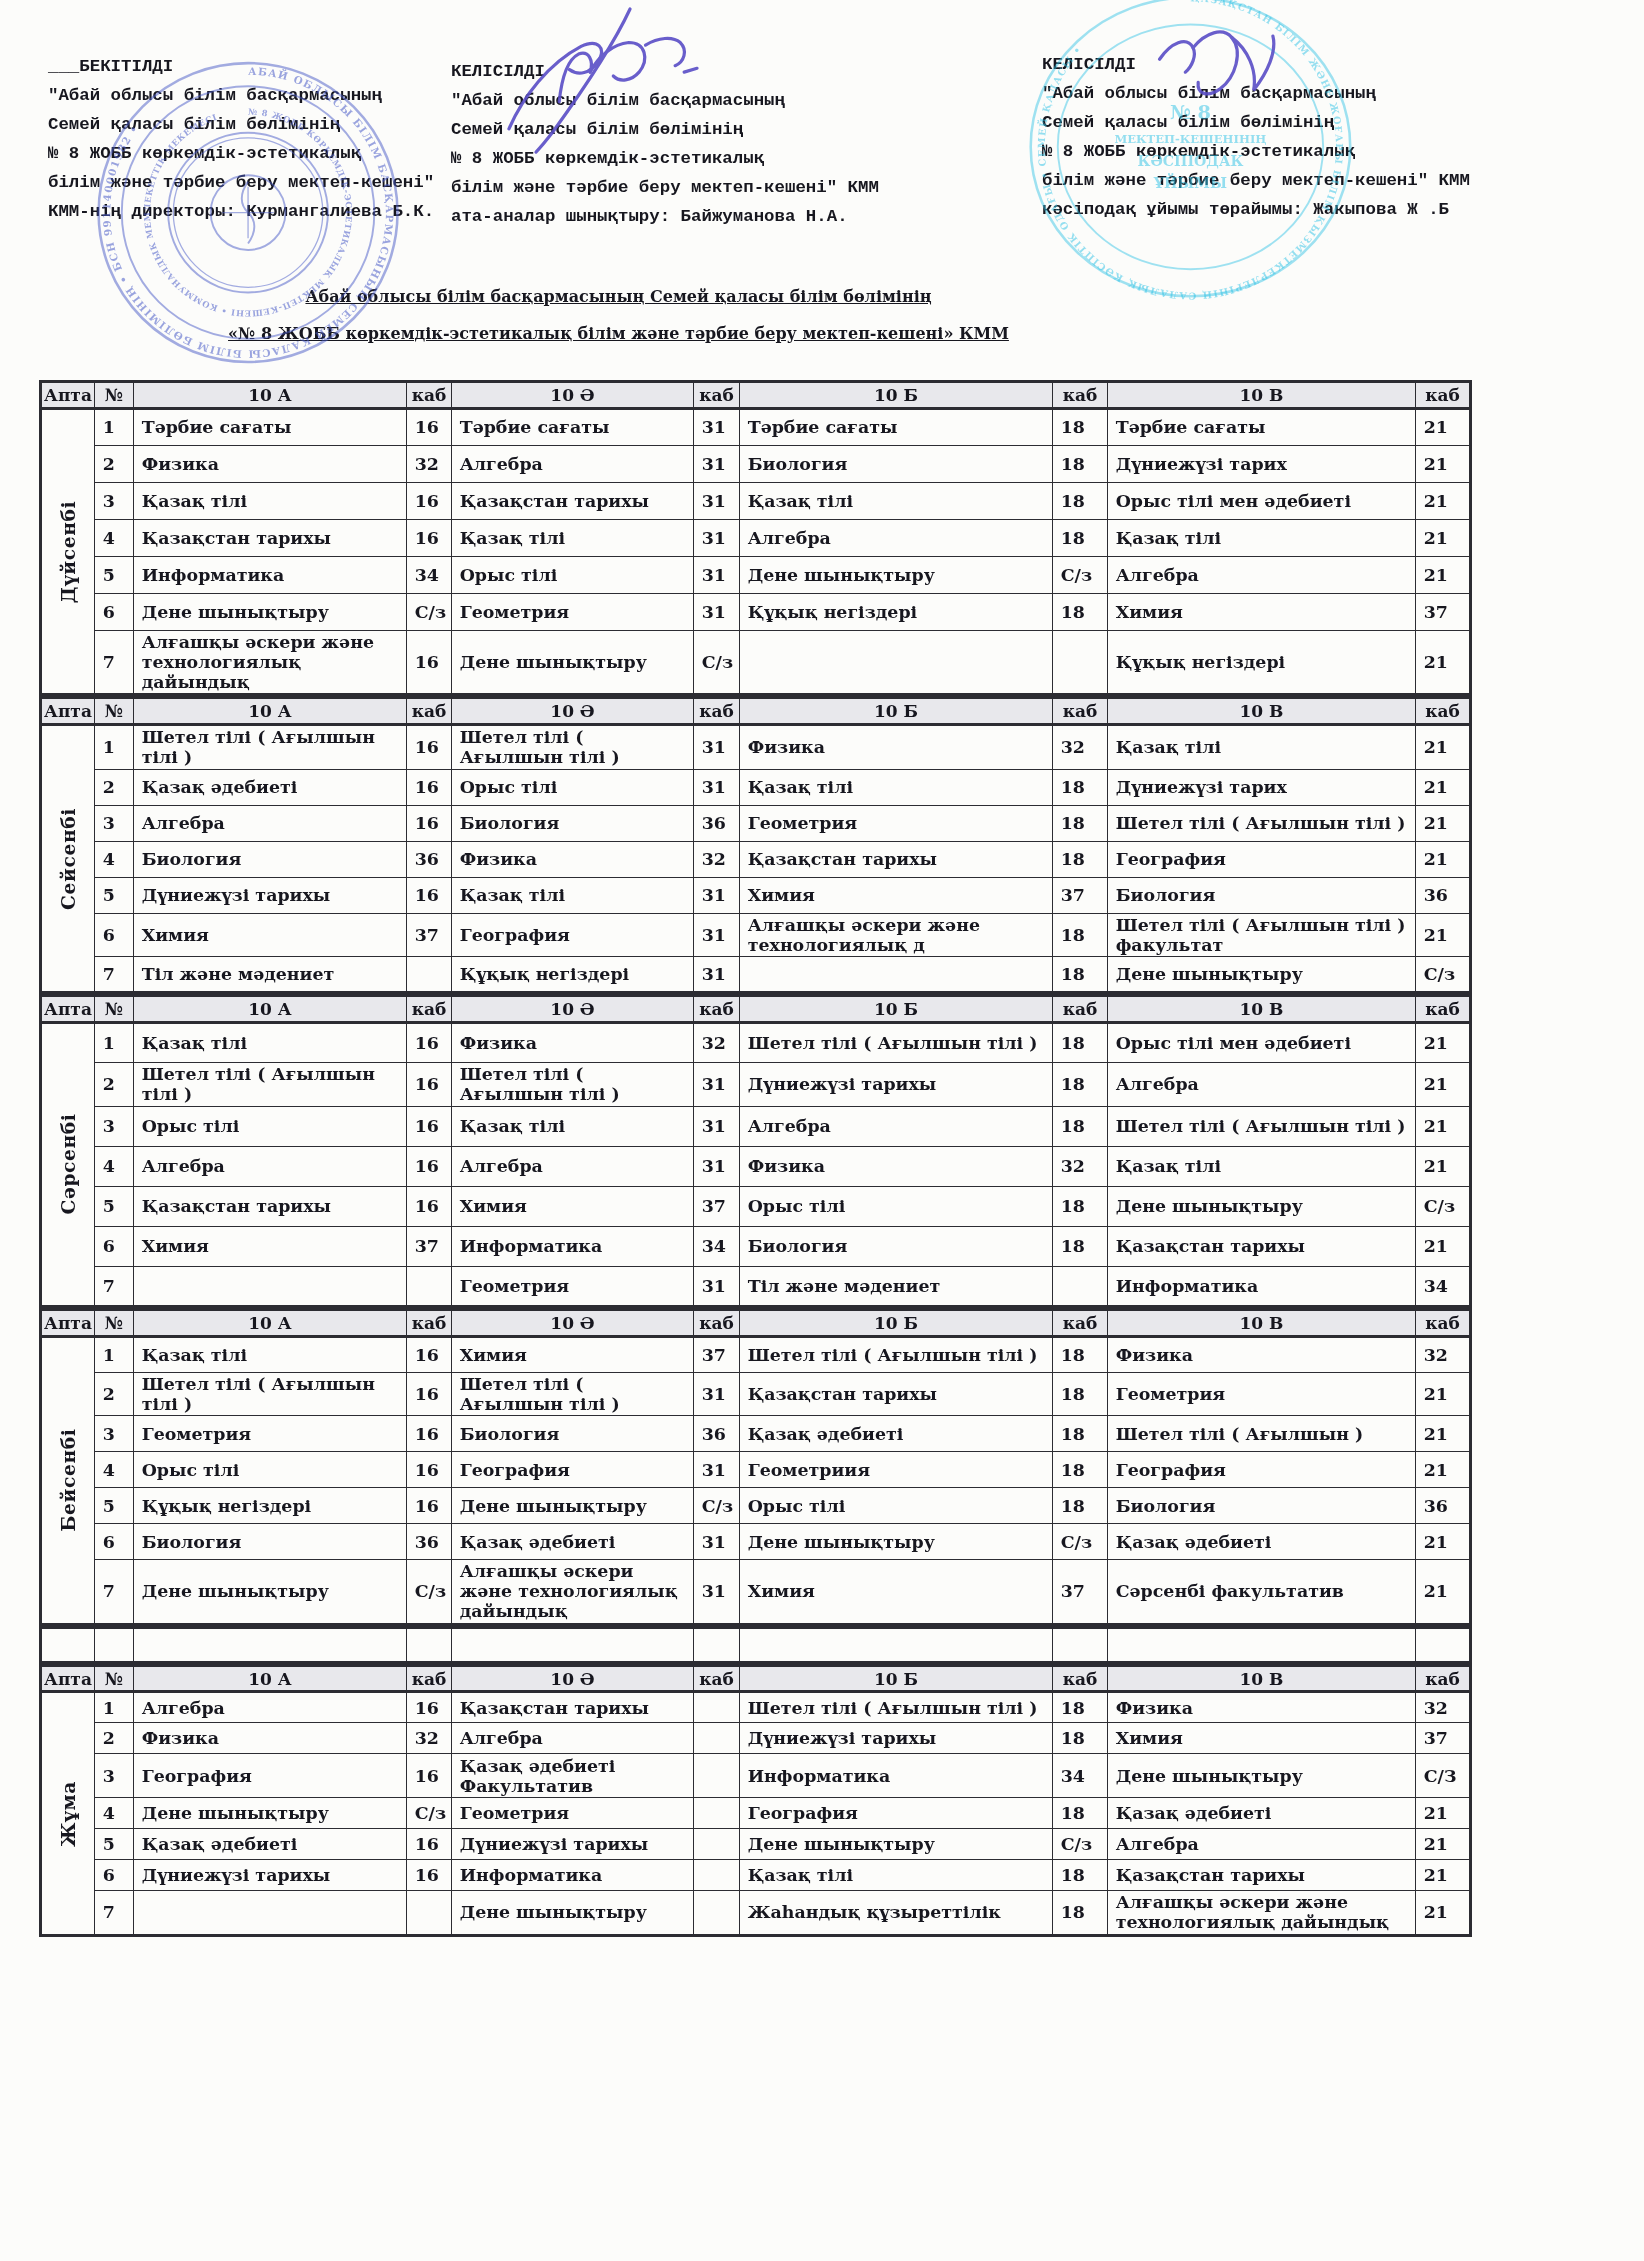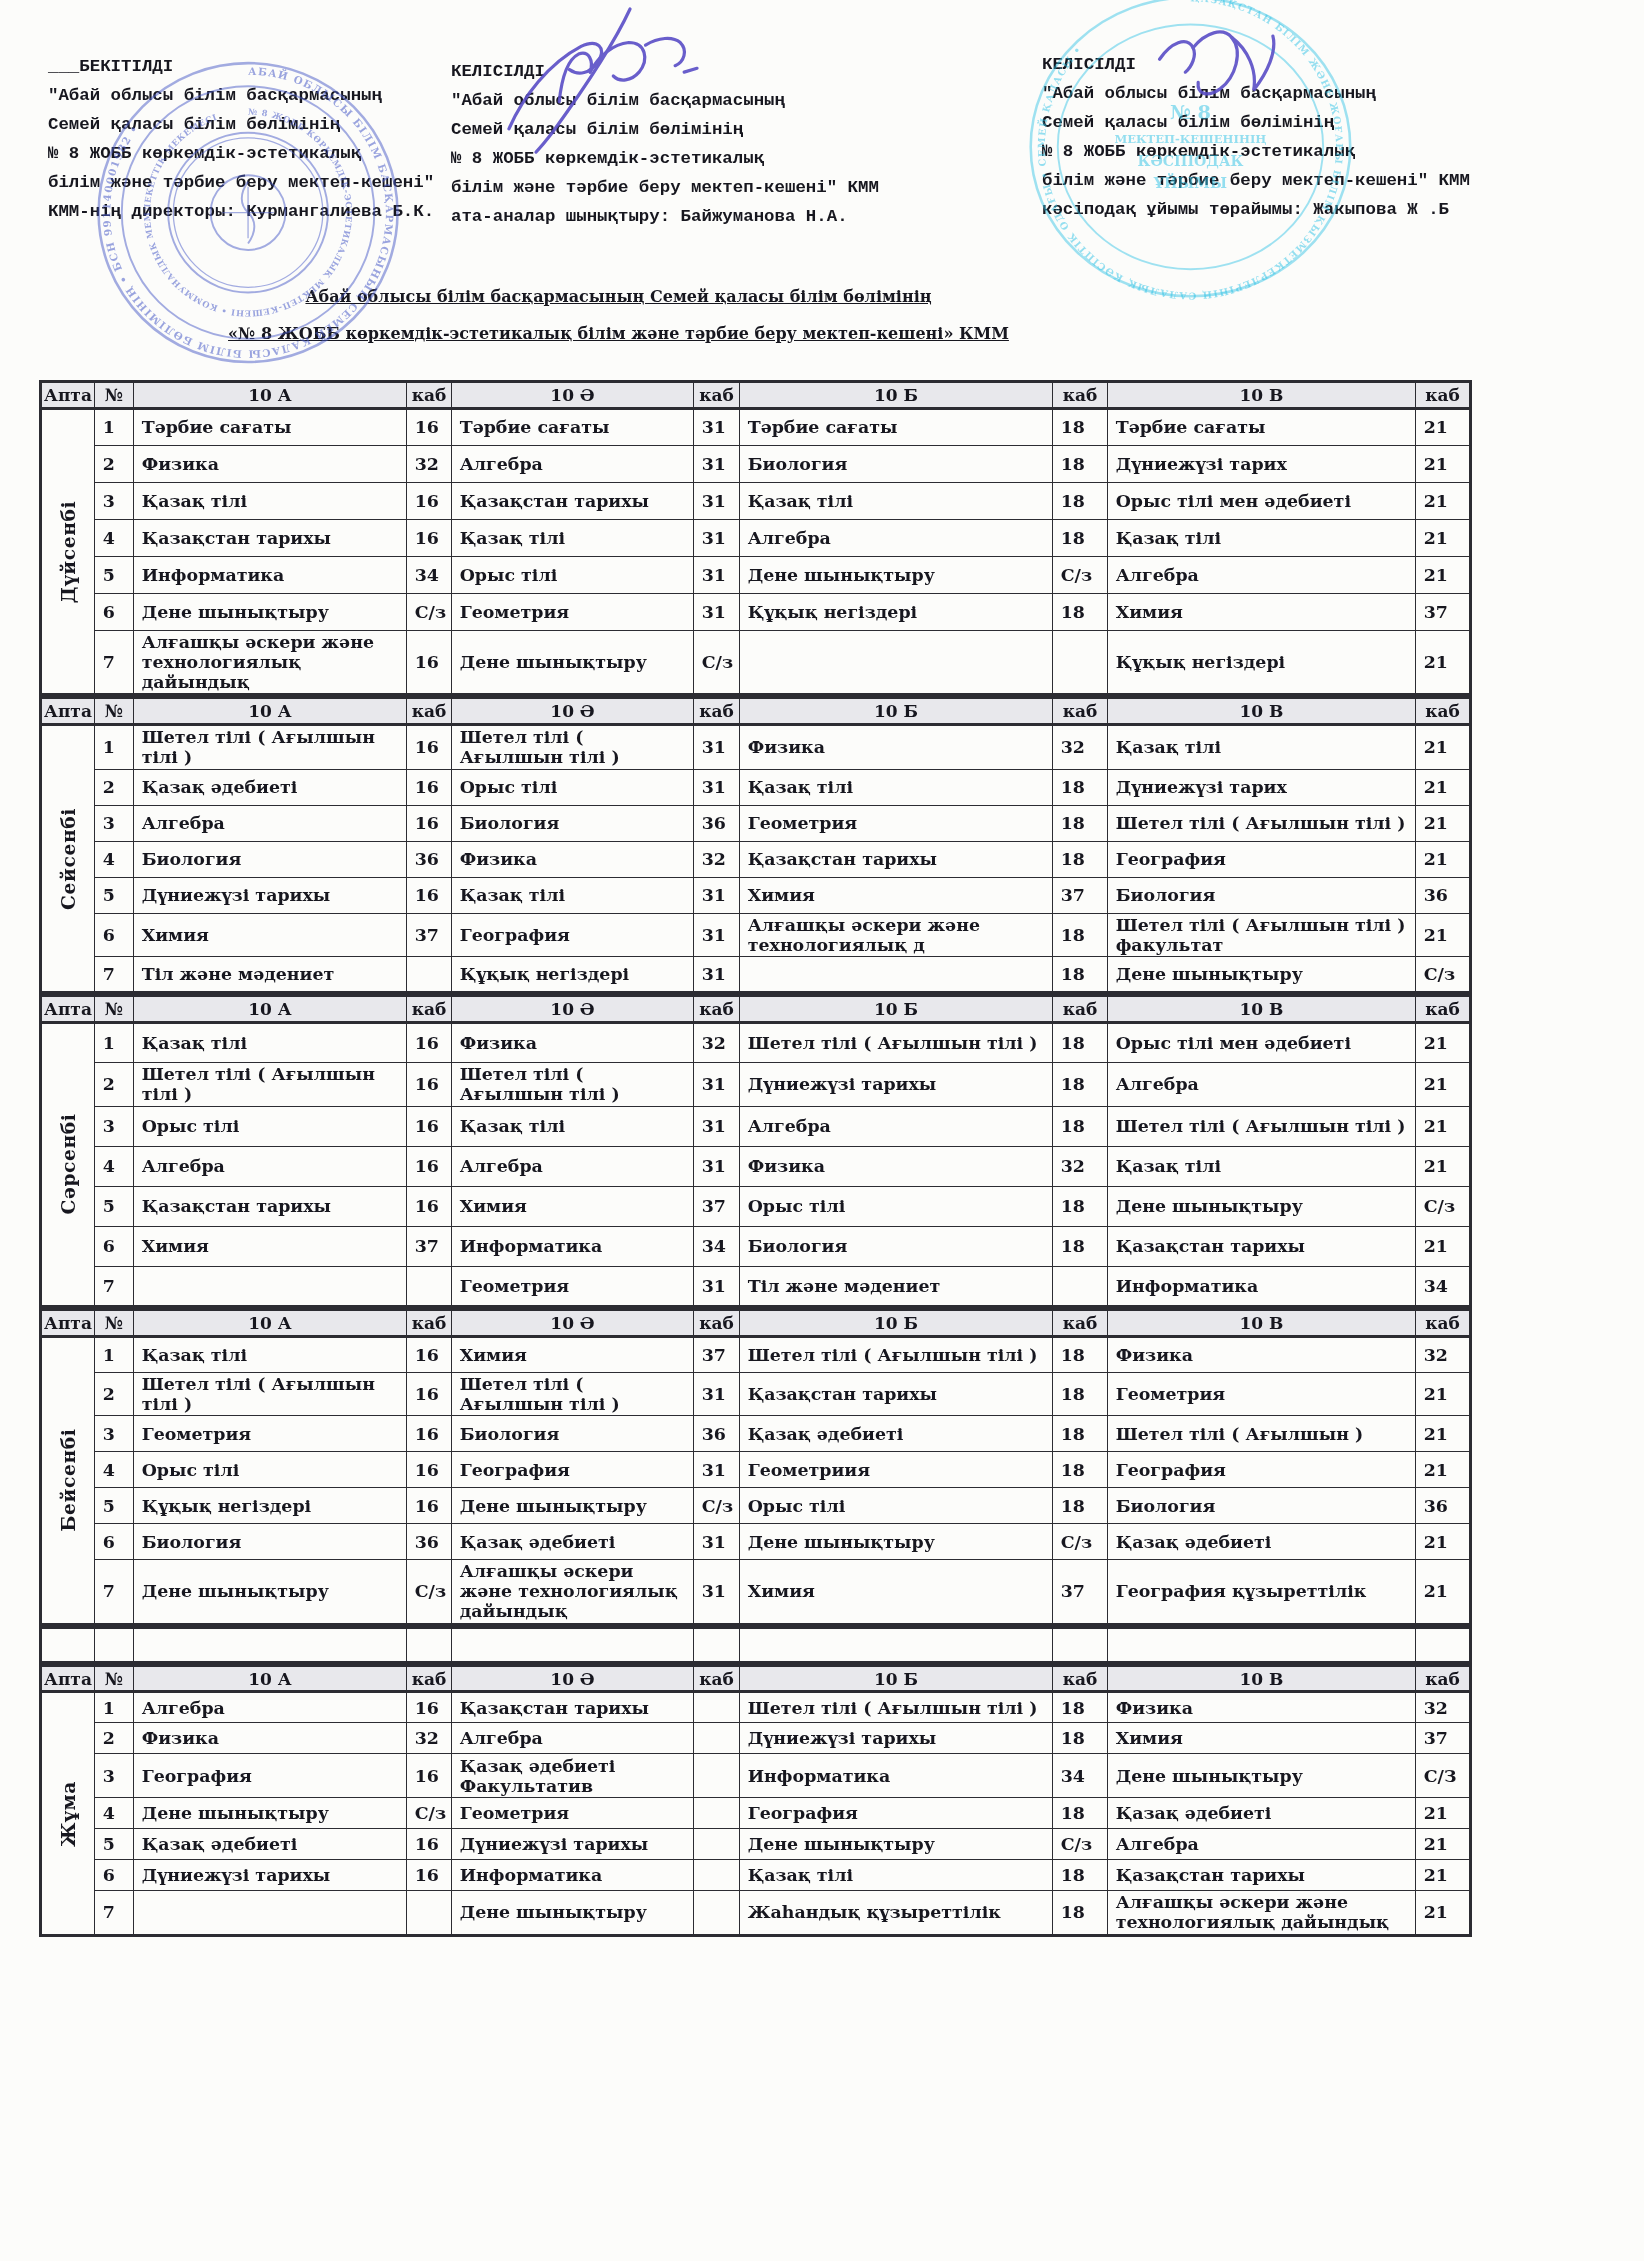--- a/index.html
+++ b/index.html
@@ -486,21 +486,21 @@
             <td class="kab">21</td>
           </tr>
           <tr style="height:36px">
             <td class="num">7</td>
             <td>Дене шынықтыру</td>
             <td class="kab">С/з</td>
             <td>Алғашқы әскери және технологиялық дайындық</td>
             <td class="kab">31</td>
             <td>Химия</td>
             <td class="kab">37</td>
-            <td>География құзыреттілік</td>
+            <td>Сәрсенбі факультатив</td>
             <td class="kab">21</td>
           </tr>
         </tbody>
       </table>
       <table class="tt-section">
         <colgroup>
           <col style="width:54px">
           <col style="width:39px">
           <col style="width:273px">
           <col style="width:45px">

